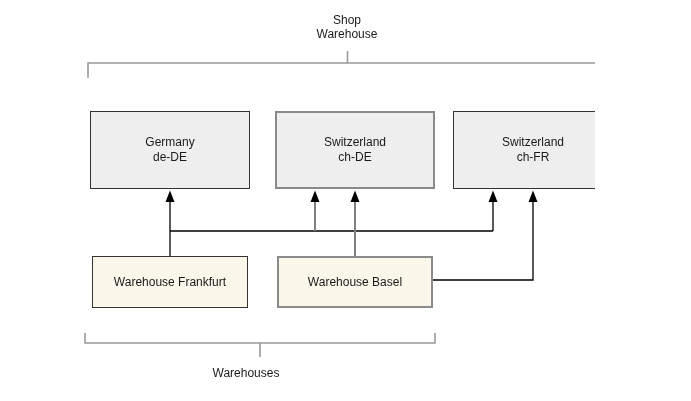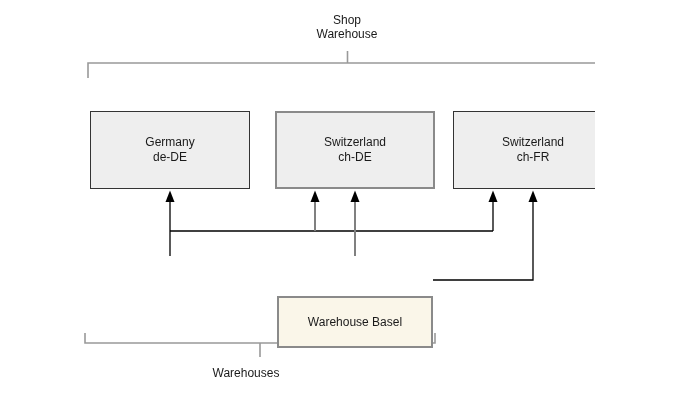--- a/index.html
+++ b/index.html
@@ -67,21 +67,21 @@
     border: 1.4px solid var(--node-border-dark);
   }
   .node--shop.gray-border { border: 2px solid var(--node-border-gray); }
   .node--warehouse {
     width: 156px;
     height: 52px;
     top: 256px;
     background: var(--warehouse-fill);
     border: 1.4px solid var(--node-border-dark);
   }
-  .node--warehouse.gray-border { border: 2px solid var(--node-border-gray); margin-top: 40px; }
+  .node--warehouse.gray-border { border: 2px solid var(--node-border-gray); }
 
   .group-label {
     position: absolute;
     text-align: center;
     font-size: 12px;
     line-height: 14px;
     color: var(--text);
   }
   .group-label--top { left: 277px; top: 13px; width: 140px; }
   .group-label--bottom { left: 176px; top: 366px; width: 140px; }
@@ -128,19 +128,22 @@
   </div>
   <div class="node node--shop gray-border" style="left:275px;">
     <div>Switzerland</div>
     <div>ch-DE</div>
   </div>
   <div class="node node--shop" style="left:453px;">
     <div>Switzerland</div>
     <div>ch-FR</div>
   </div>
 
+  <div class="node node--warehouse" style="left:92px;">
+    <div>Warehouse Frankfurt</div>
+  </div>
   <div class="node node--warehouse gray-border" style="left:277px;">
     <div>Warehouse Basel</div>
   </div>
 
   <div class="group-label group-label--bottom">Warehouses</div>
 
 </div>
 
 </body></html>

